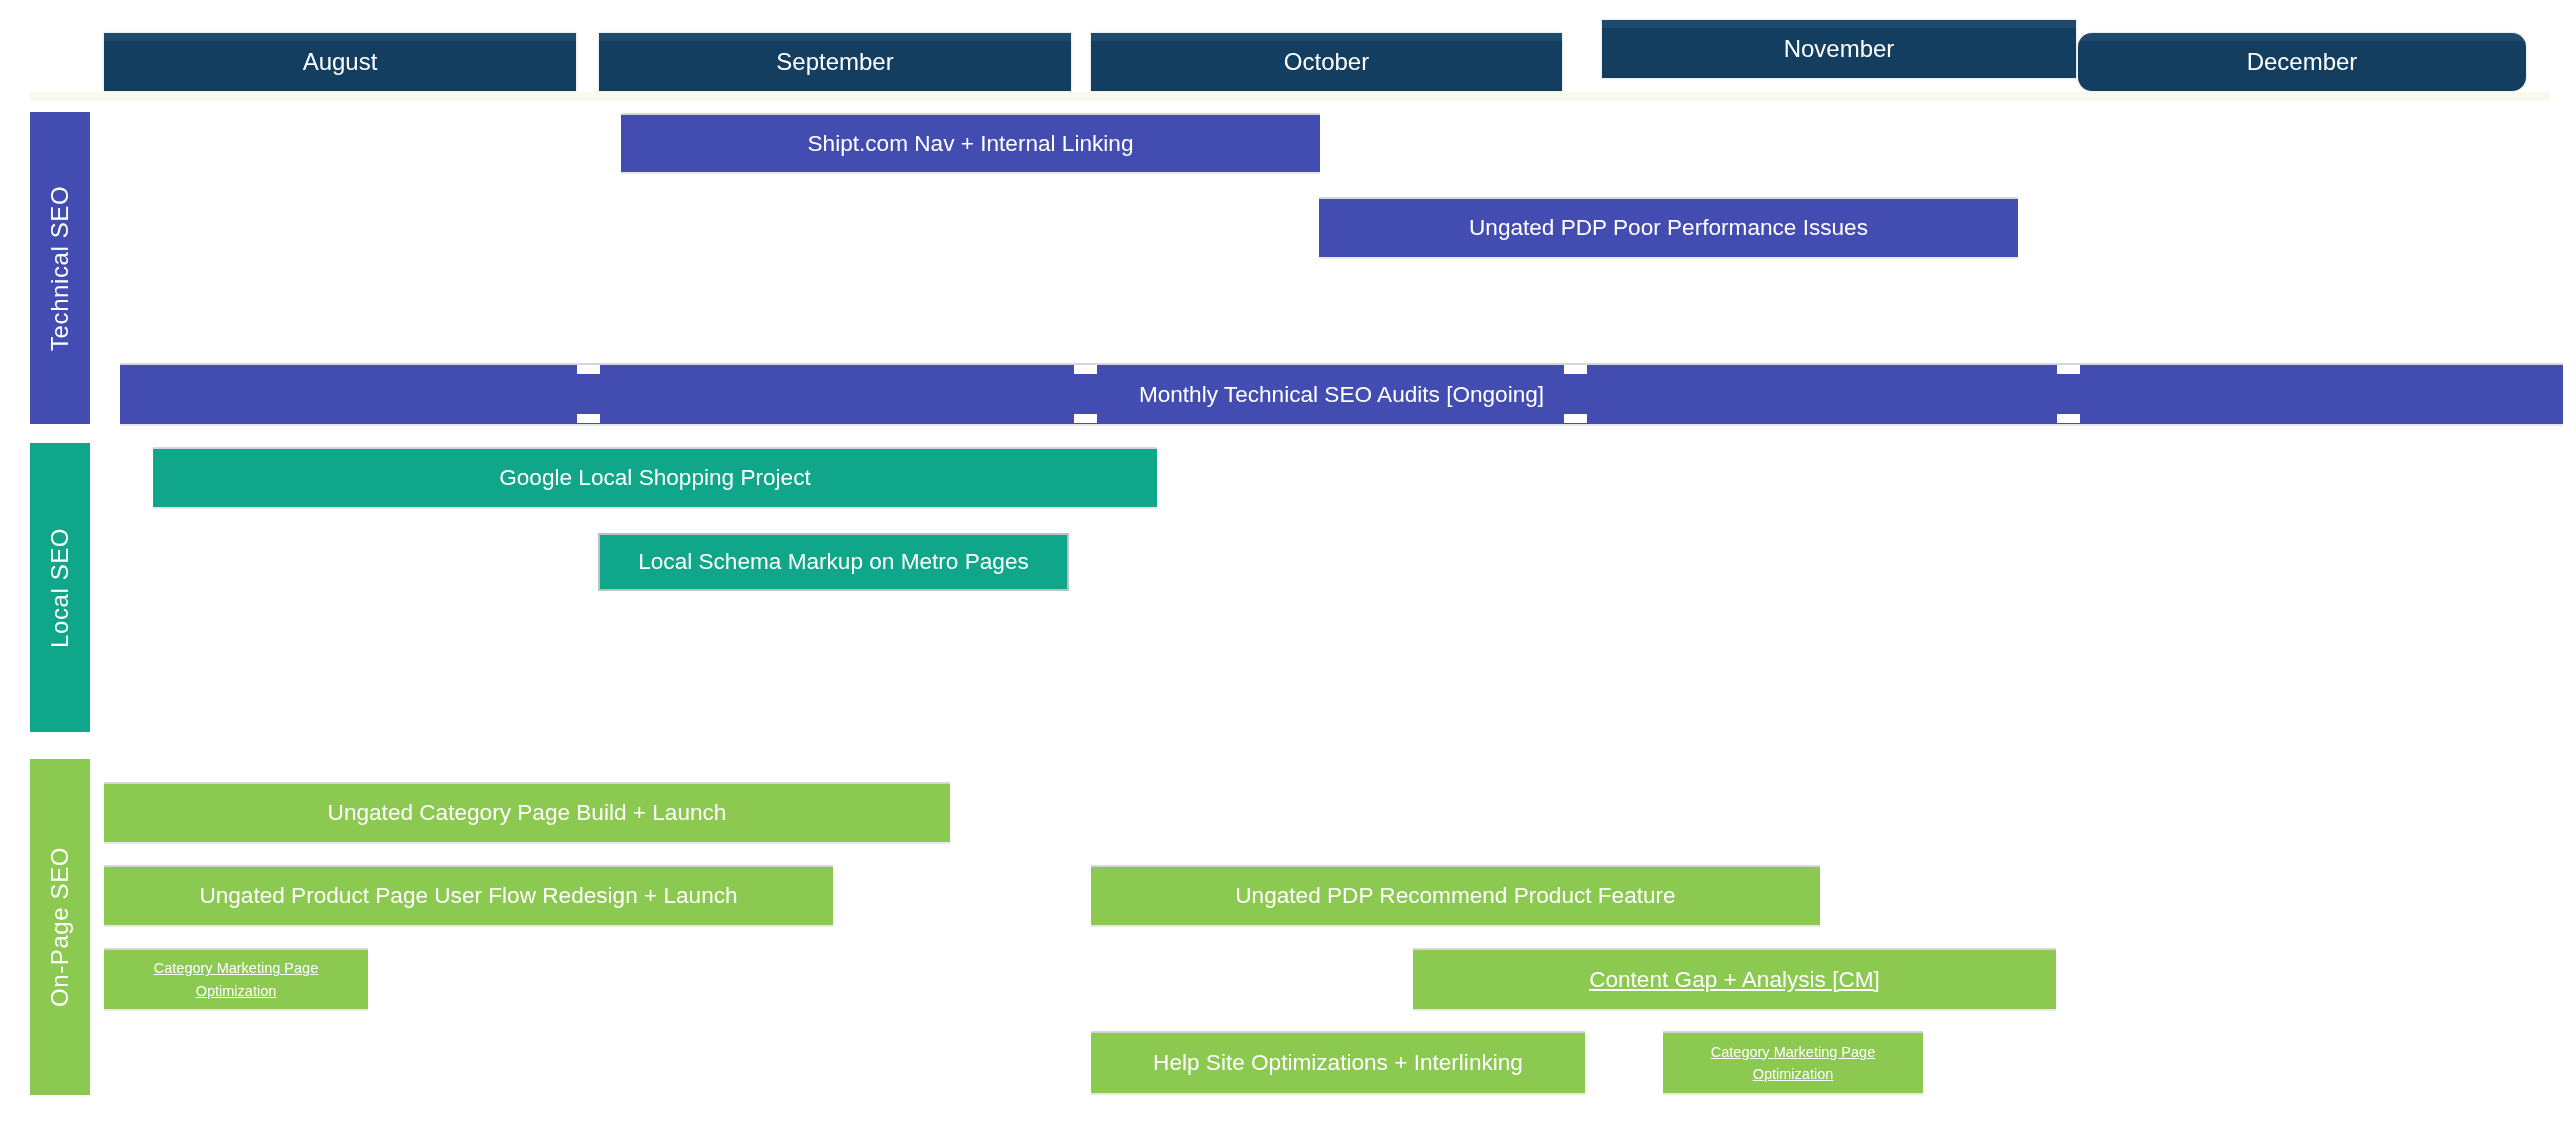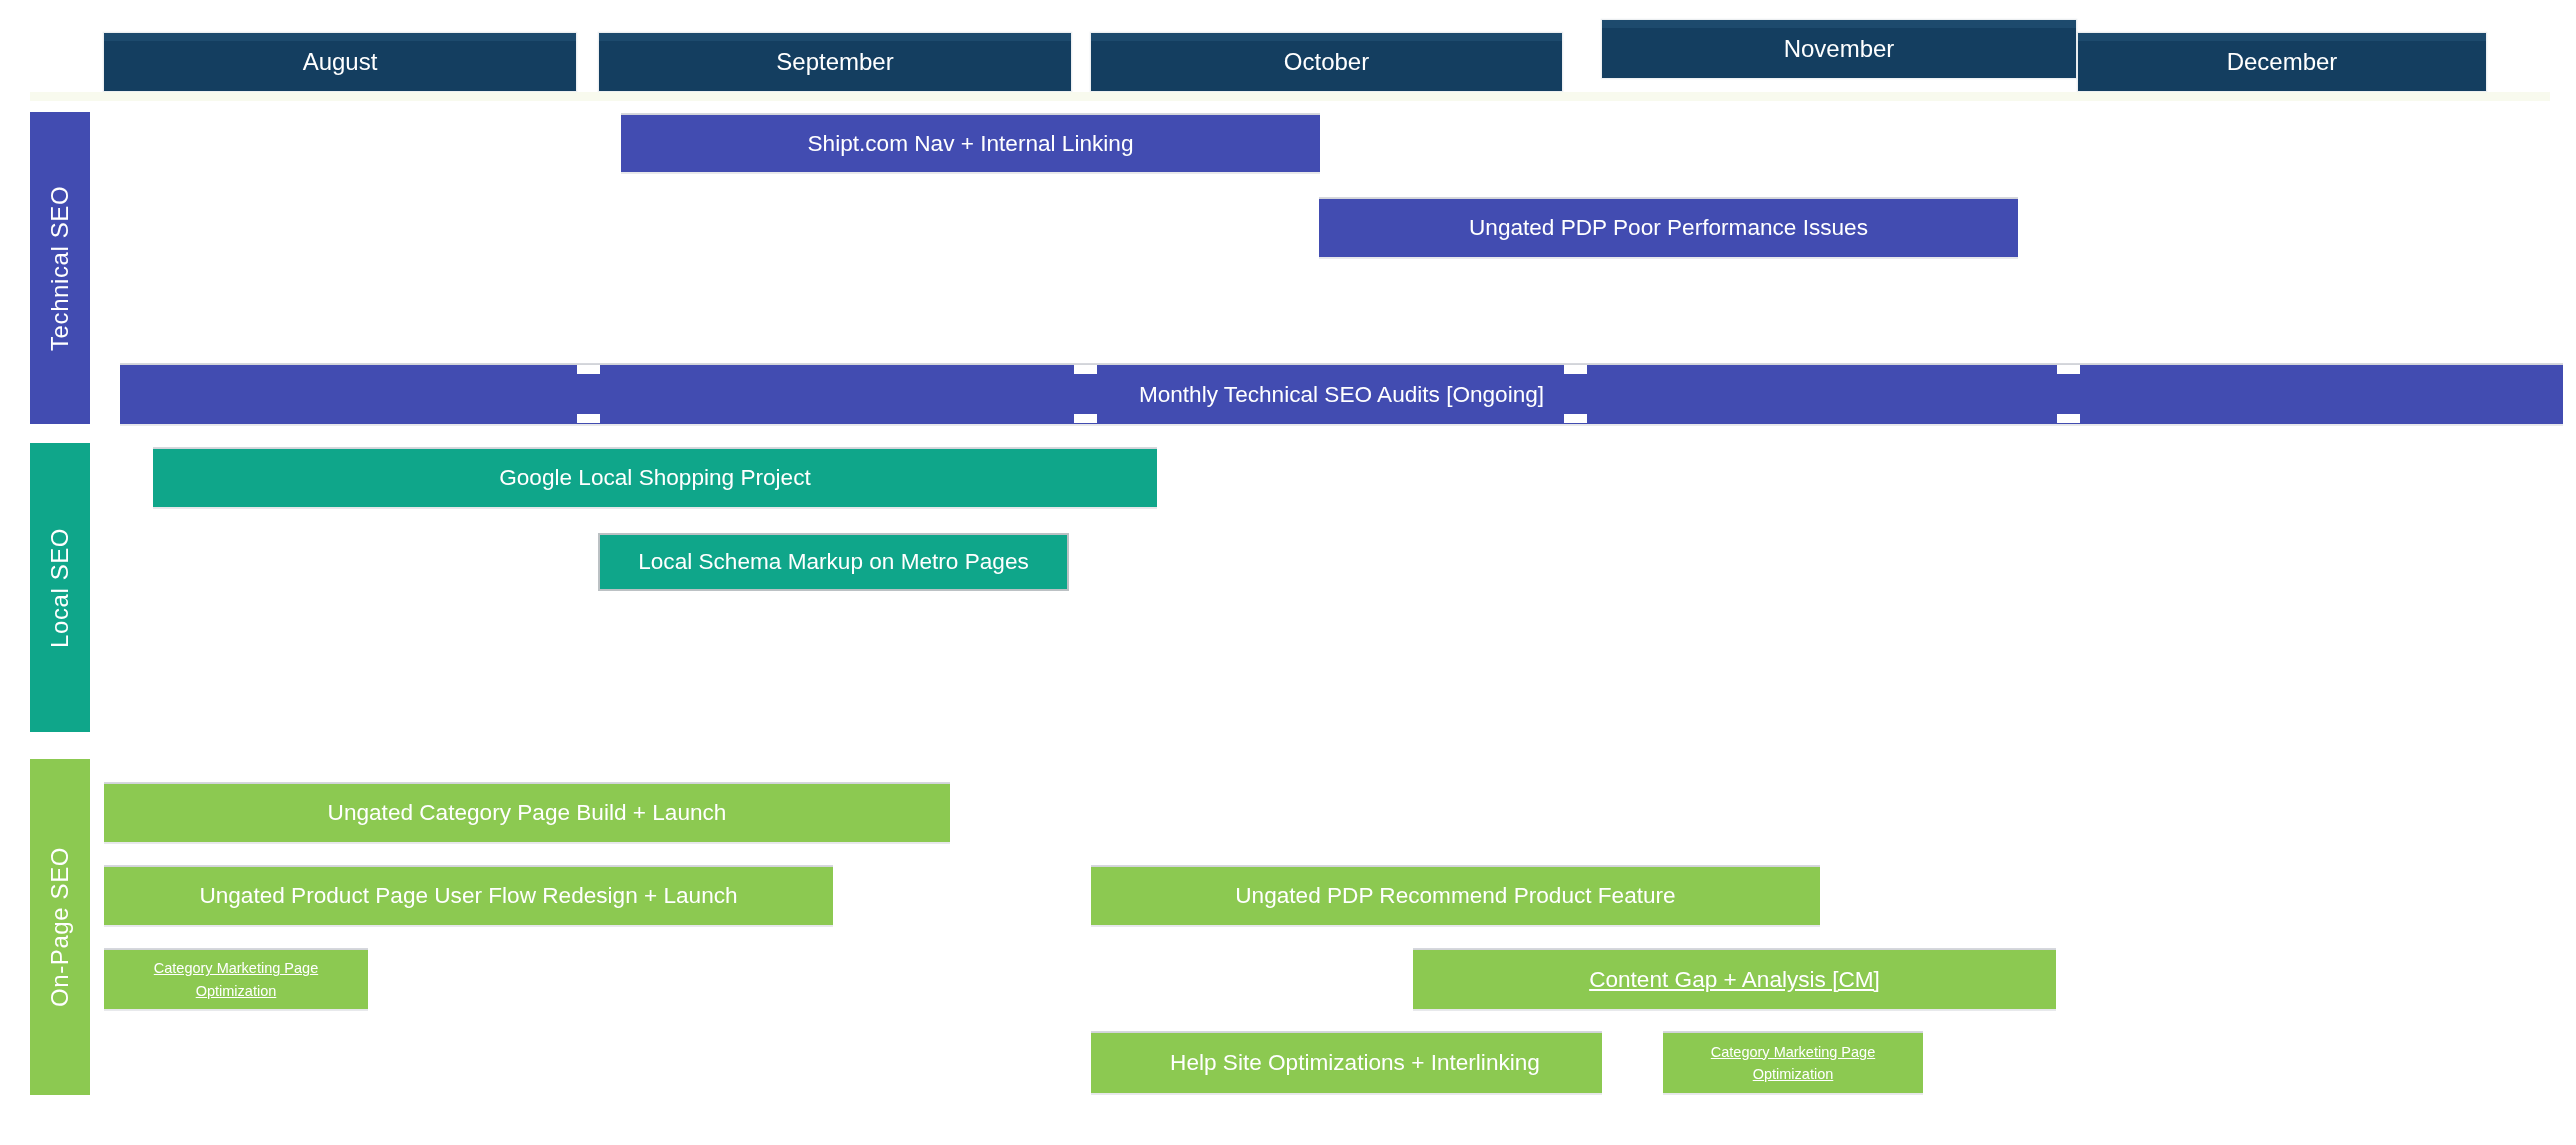--- a/index.html
+++ b/index.html
@@ -38,21 +38,21 @@
 </style>
 </head>
 <body>
 
 <div id="canvas">
 
   <div class="month-header" style="left:104px;top:33px;width:472px;">August</div>
   <div class="month-header" style="left:599px;top:33px;width:472px;">September</div>
   <div class="month-header" style="left:1091px;top:33px;width:471px;">October</div>
   <div class="month-header" style="left:1582px;top:20px;width:474px;margin-left:20px;">November</div>
-  <div class="month-header" style="left:2078px;top:33px;width:408px;">December</div>
+  <div class="month-header" style="left:2078px;top:33px;width:448px;border-radius:14px;">December</div>
 
   <div class="header-strip"></div>
 
   <div class="vlabel" style="left:30px;top:112px;height:312px;background:#424cb1;">Technical SEO</div>
   <div class="vlabel" style="left:30px;top:443px;height:289px;background:#0fa68a;">Local SEO</div>
   <div class="vlabel" style="left:30px;top:759px;height:336px;background:#8cc951;">On-Page SEO</div>
 
   <div class="bar indigo" style="left:621px;top:115px;width:699px;height:57px;">Shipt.com Nav + Internal Linking</div>
   <div class="bar indigo" style="left:1319px;top:199px;width:699px;">Ungated PDP Poor Performance Issues</div>
   <div class="bar indigo" style="left:120px;top:365px;width:2443px;height:59px;">Monthly Technical SEO Audits [Ongoing]</div>
@@ -67,17 +67,17 @@
   <div class="notch" style="left:2057px;top:414px;"></div>
 
   <div class="bar teal" style="left:153px;top:449px;width:1004px;">Google Local Shopping Project</div>
   <div class="bar teal outlined" style="left:598px;top:533px;width:471px;height:58px;">Local Schema Markup on Metro Pages</div>
 
   <div class="bar green" style="left:104px;top:784px;width:846px;">Ungated Category Page Build + Launch</div>
   <div class="bar green" style="left:104px;top:867px;width:729px;">Ungated Product Page User Flow Redesign + Launch</div>
   <div class="bar green small" style="left:104px;top:950px;width:264px;height:59px;">Category Marketing Page Optimization</div>
   <div class="bar green" style="left:1091px;top:867px;width:729px;">Ungated PDP Recommend Product Feature</div>
   <div class="bar green" style="left:1413px;top:950px;width:643px;height:59px;text-decoration:underline;">Content Gap + Analysis [CM]</div>
-  <div class="bar green" style="left:1091px;top:1033px;width:494px;height:60px;padding-left:17px;">Help Site Optimizations + Interlinking</div>
+  <div class="bar green" style="left:1091px;top:1033px;width:494px;height:60px;">Help Site Optimizations + Interlinking</div>
   <div class="bar green small" style="left:1663px;top:1033px;width:260px;height:60px;">Category Marketing Page Optimization</div>
 
 </div>
 
 
 </body></html>

